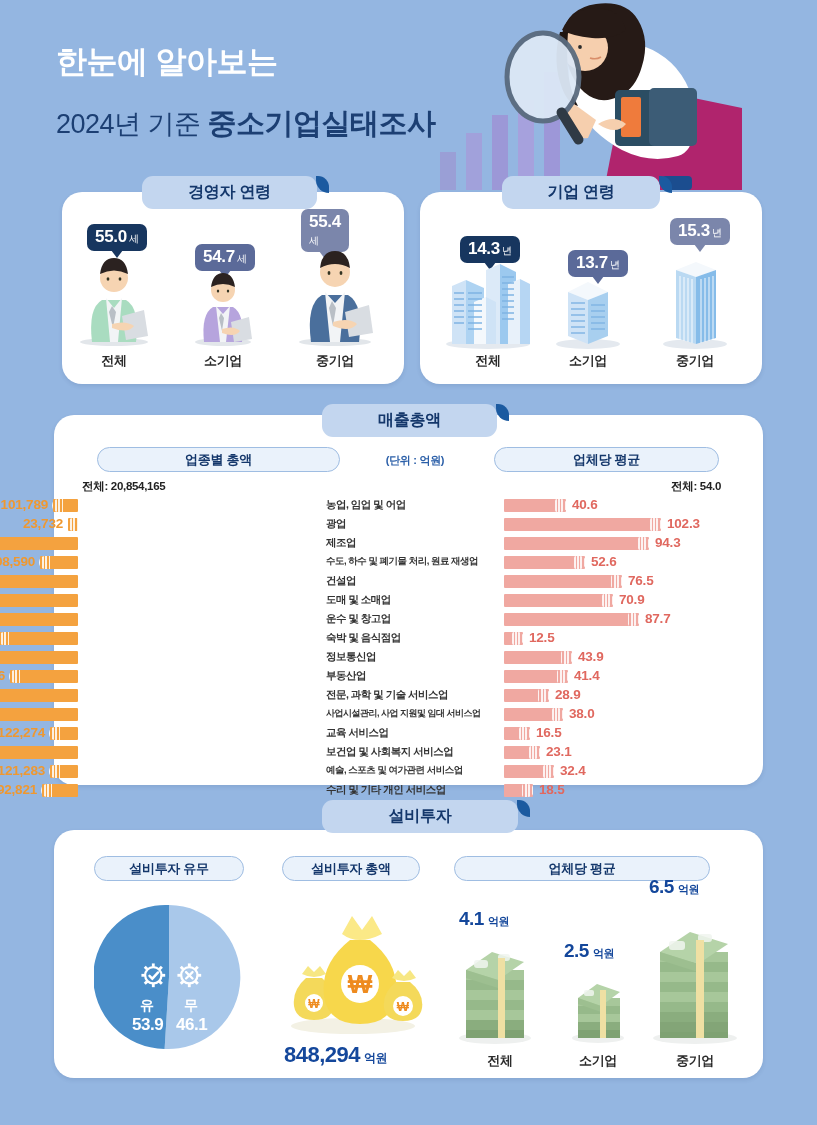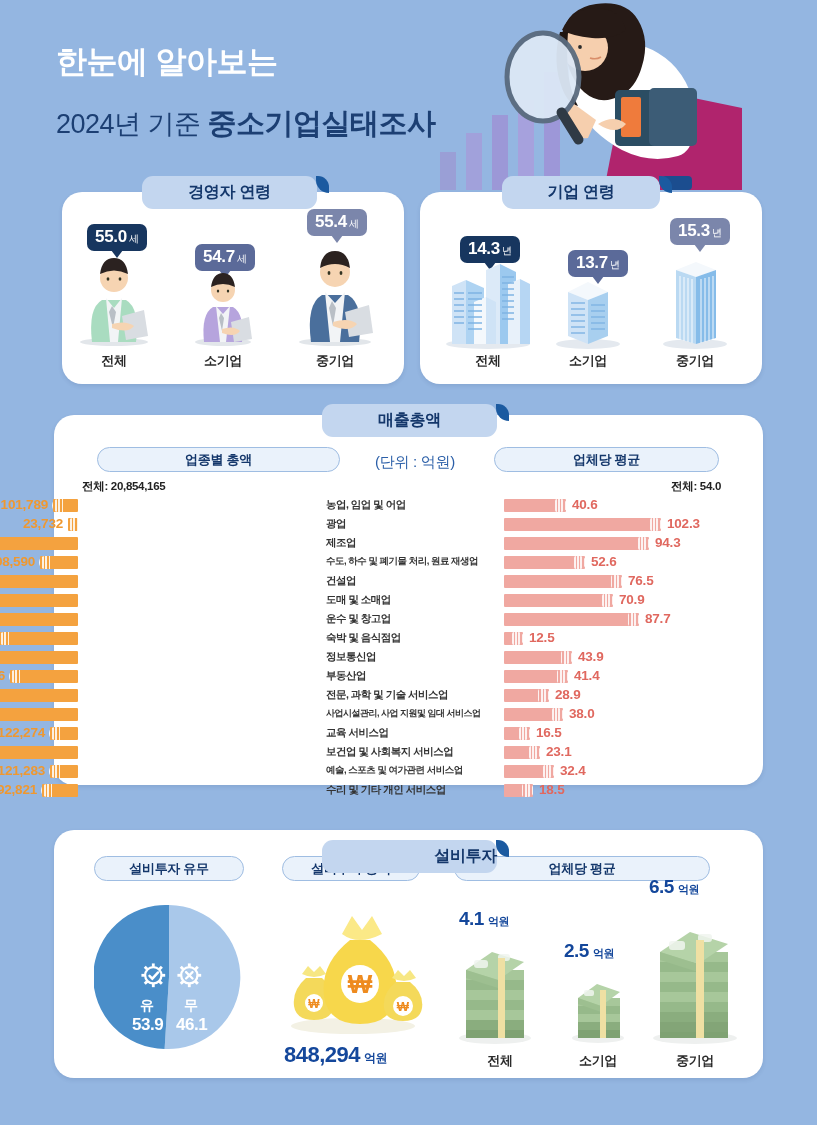--- a/index.html
+++ b/index.html
@@ -99,22 +99,22 @@
 
   .grp-label {
     position: absolute;
     font-size: 13px; font-weight: bold; color: #2b2b2b;
     text-align: center; letter-spacing: -0.3px;
   }
 
   
   #sales-card { left: 54px; top: 415px; width: 709px; height: 370px; }
   .unit-note {
-    position: absolute; font-size: 15px; color: #2b5fa8;
-    font-weight: normal; letter-spacing: -0.3px;
+    position: absolute; font-size: 11px; color: #2b5fa8;
+    font-weight: bold; letter-spacing: -0.3px;
   }
   .total-note {
     position: absolute; font-size: 11.5px; font-weight: bold; color: #222;
     letter-spacing: -0.3px; white-space: nowrap;
   }
   .rowset { position: absolute; }
   .brow { position: absolute; height: 13px; }
 
   
   .bar-o {
@@ -237,21 +237,21 @@
   <div class="card" id="ceo-card" style="left:62px; top:192px; width:342px; height:192px;">
 
     <div class="badge dark" style="left:25px; top:32px;">
       <span class="v">55.0</span>
       <span class="u">세</span>
     </div>
     <div class="badge mid" style="left:133px; top:52px;">
       <span class="v">54.7</span>
       <span class="u">세</span>
     </div>
-    <div class="badge grey" style="left:245px; top:17px;">
+    <div class="badge grey" style="left:239px; top:17px;flex-direction:column;">
       <span class="v">55.4</span>
       <span class="u">세</span>
     </div>
 
     <svg style="position:absolute; left:0; top:58px;" width="342" height="96" viewBox="0 0 342 96">
 
       <g>
         <ellipse cx="52" cy="92" rx="34" ry="4" fill="#e2e6ea"></ellipse>
         <path d="M30 92 q-4 -34 10 -42 l24 0 q14 8 10 42 Z" fill="#a9dcc0"></path>
         <path d="M44 48 l8 10 l8 -10 l-4 44 l-8 0 Z" fill="#f2f4f6"></path>
@@ -661,21 +661,21 @@
       </div>
       <div class="brow" style="top:285px;">
         <div class="bar-p" style="width:29px;">
           <div class="cap"></div>
           </div>
         <div class="lbl-p" style="left:35px;">18.5</div>
       </div>
     </div>
   </div>
 
-  <div class="sec-pill" style="left:322px; top:840px; width:175px;justify-content:flex-end;">
+  <div class="sec-pill" style="left:322px; top:800px; width:196px;">
     <span>설비투자</span>
     <span class="fold"></span>
   </div>
   <div class="card" id="inv-card">
 
     <div class="sub-pill" style="left:40px; top:26px; width:150px;">설비투자 유무</div>
     <div class="sub-pill" style="left:228px; top:26px; width:138px;">설비투자 총액</div>
     <div class="sub-pill" style="left:400px; top:26px; width:256px;">업체당 평균</div>
 
     <div class="pie-wrap" style="left:40px; top:72px;">

